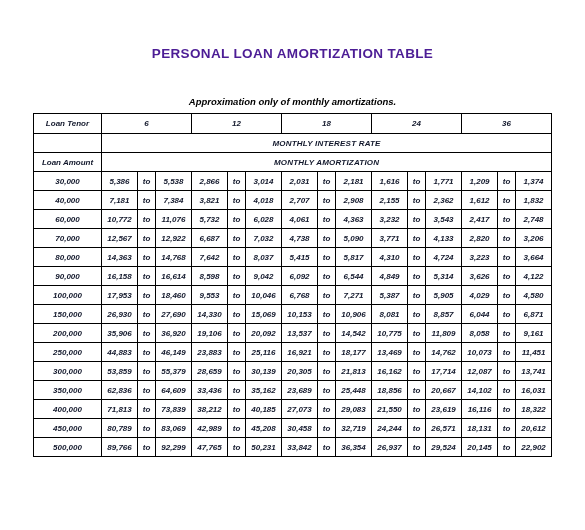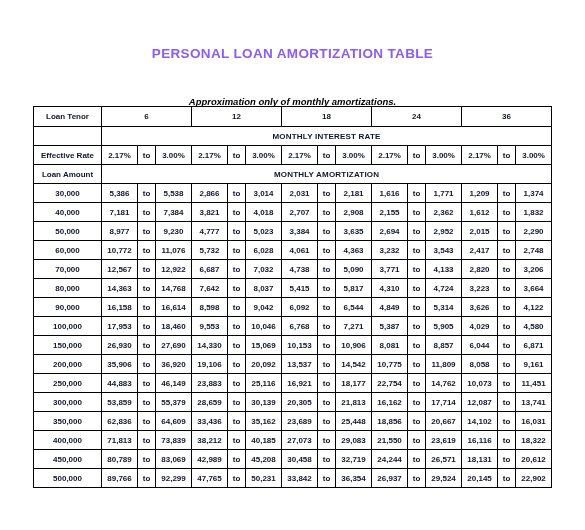--- a/index.html
+++ b/index.html
@@ -22,36 +22,37 @@
     background: #ffffff;
     box-sizing: border-box;
   }
   .doc-title {
     text-align: center;
     font-size: 13.5px;
     font-weight: bold;
     letter-spacing: 0.35px;
     margin: 0;
     padding-top: 46px;
-    color: #8b5cf6;
+    color: #4c1d95;
   }
   .doc-subtitle {
     text-align: center;
     font-size: 9.5px;
     font-style: italic;
     font-weight: bold;
     margin: 16px;
     padding-top: 19px;
     color: #000;
   }
   .table-wrap {
     position: absolute;
     left: 33px;
-    top: 106px;
+    top: 113px;
     width: 518px;
+    font-style: italic;
   }
   table.amort {
     border-collapse: collapse;
     table-layout: fixed;
     width: 518px;
     border: 1.6px solid #000;
   }
   table.amort td {
     border: 1px solid #000;
     font-size: 8px;
@@ -128,38 +129,20 @@
             <td class="tenor-head grp-start" colspan="3">6</td>
             <td class="tenor-head grp-start" colspan="3">12</td>
             <td class="tenor-head grp-start" colspan="3">18</td>
             <td class="tenor-head grp-start" colspan="3">24</td>
             <td class="tenor-head grp-start" colspan="3" style="border-right: 1.6px solid rgb(0, 0, 0); margin-top: 12px;">36</td>
           </tr>
           <tr class="row-band">
             <td class="label blank amount"></td>
             <td class="band" colspan="15">MONTHLY INTEREST RATE</td>
           </tr>
-          <tr>
-            <td class="label amount">Effective Rate</td>
-            <td class="lo grp-start">2.17%</td>
-            <td class="to">to</td>
-            <td class="hi">3.00%</td>
-            <td class="lo grp-start">2.17%</td>
-            <td class="to">to</td>
-            <td class="hi">3.00%</td>
-            <td class="lo grp-start">2.17%</td>
-            <td class="to">to</td>
-            <td class="hi">3.00%</td>
-            <td class="lo grp-start">2.17%</td>
-            <td class="to">to</td>
-            <td class="hi">3.00%</td>
-            <td class="lo grp-start">2.17%</td>
-            <td class="to">to</td>
-            <td class="hi" style="border-right: 1.6px solid rgb(0, 0, 0);">3.00%</td>
-          </tr>
           <tr class="row-band">
             <td class="label amount">Loan Amount</td>
             <td class="band" colspan="15">MONTHLY AMORTIZATION</td>
           </tr>
           <tr>
             <td class="label amount">30,000</td>
             <td class="lo grp-start">5,386</td>
             <td class="to">to</td>
             <td class="hi">5,538</td>
             <td class="lo grp-start">2,866</td>
@@ -187,38 +170,20 @@
             <td class="to">to</td>
             <td class="hi">2,908</td>
             <td class="lo grp-start">2,155</td>
             <td class="to">to</td>
             <td class="hi">2,362</td>
             <td class="lo grp-start">1,612</td>
             <td class="to">to</td>
             <td class="hi" style="border-right: 1.6px solid rgb(0, 0, 0);">1,832</td>
           </tr>
           <tr>
-            <td class="label amount">50,000</td>
-            <td class="lo grp-start">8,977</td>
-            <td class="to">to</td>
-            <td class="hi">9,230</td>
-            <td class="lo grp-start">4,777</td>
-            <td class="to">to</td>
-            <td class="hi">5,023</td>
-            <td class="lo grp-start">3,384</td>
-            <td class="to">to</td>
-            <td class="hi">3,635</td>
-            <td class="lo grp-start">2,694</td>
-            <td class="to">to</td>
-            <td class="hi">2,952</td>
-            <td class="lo grp-start">2,015</td>
-            <td class="to">to</td>
-            <td class="hi" style="border-right: 1.6px solid rgb(0, 0, 0);">2,290</td>
-          </tr>
-          <tr>
             <td class="label amount">60,000</td>
             <td class="lo grp-start">10,772</td>
             <td class="to">to</td>
             <td class="hi">11,076</td>
             <td class="lo grp-start">5,732</td>
             <td class="to">to</td>
             <td class="hi">6,028</td>
             <td class="lo grp-start">4,061</td>
             <td class="to">to</td>
             <td class="hi">4,363</td>
@@ -341,21 +306,21 @@
             <td class="label amount">250,000</td>
             <td class="lo grp-start">44,883</td>
             <td class="to">to</td>
             <td class="hi">46,149</td>
             <td class="lo grp-start">23,883</td>
             <td class="to">to</td>
             <td class="hi">25,116</td>
             <td class="lo grp-start">16,921</td>
             <td class="to">to</td>
             <td class="hi">18,177</td>
-            <td class="lo grp-start">22,754</td>
+            <td class="lo grp-start">13,469</td>
             <td class="to">to</td>
             <td class="hi">14,762</td>
             <td class="lo grp-start">10,073</td>
             <td class="to">to</td>
             <td class="hi" style="border-right: 1.6px solid rgb(0, 0, 0);">11,451</td>
           </tr>
           <tr>
             <td class="label amount">300,000</td>
             <td class="lo grp-start">53,859</td>
             <td class="to">to</td>

